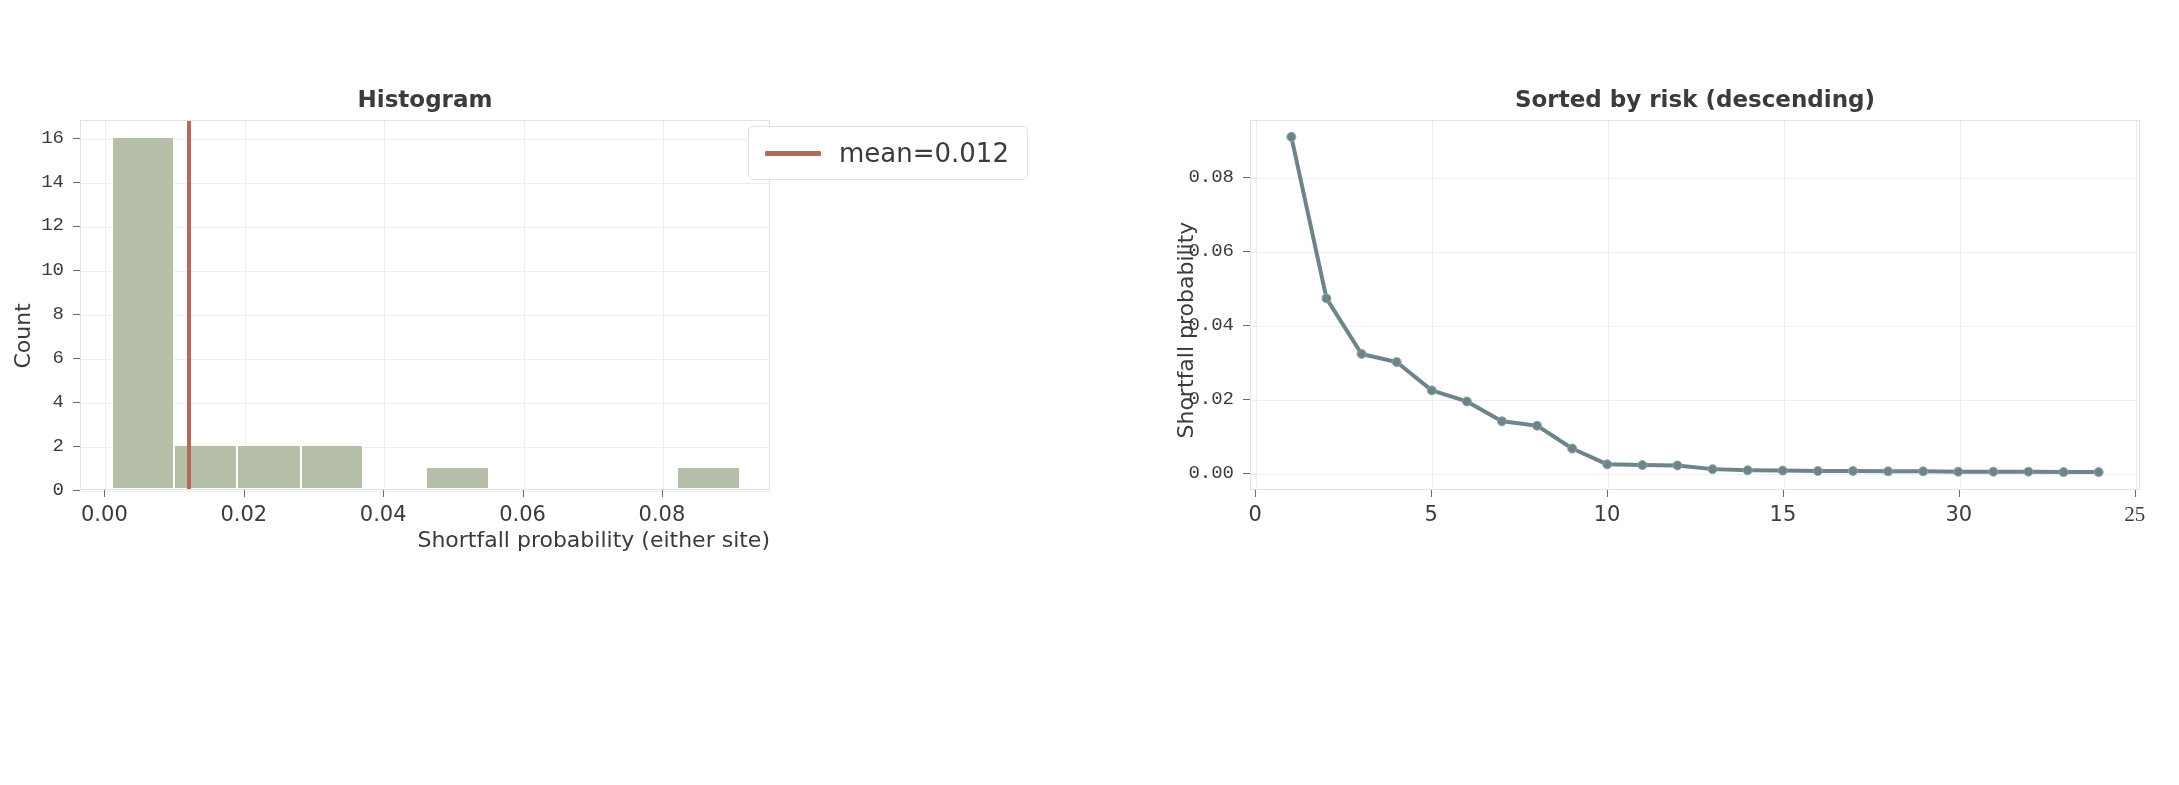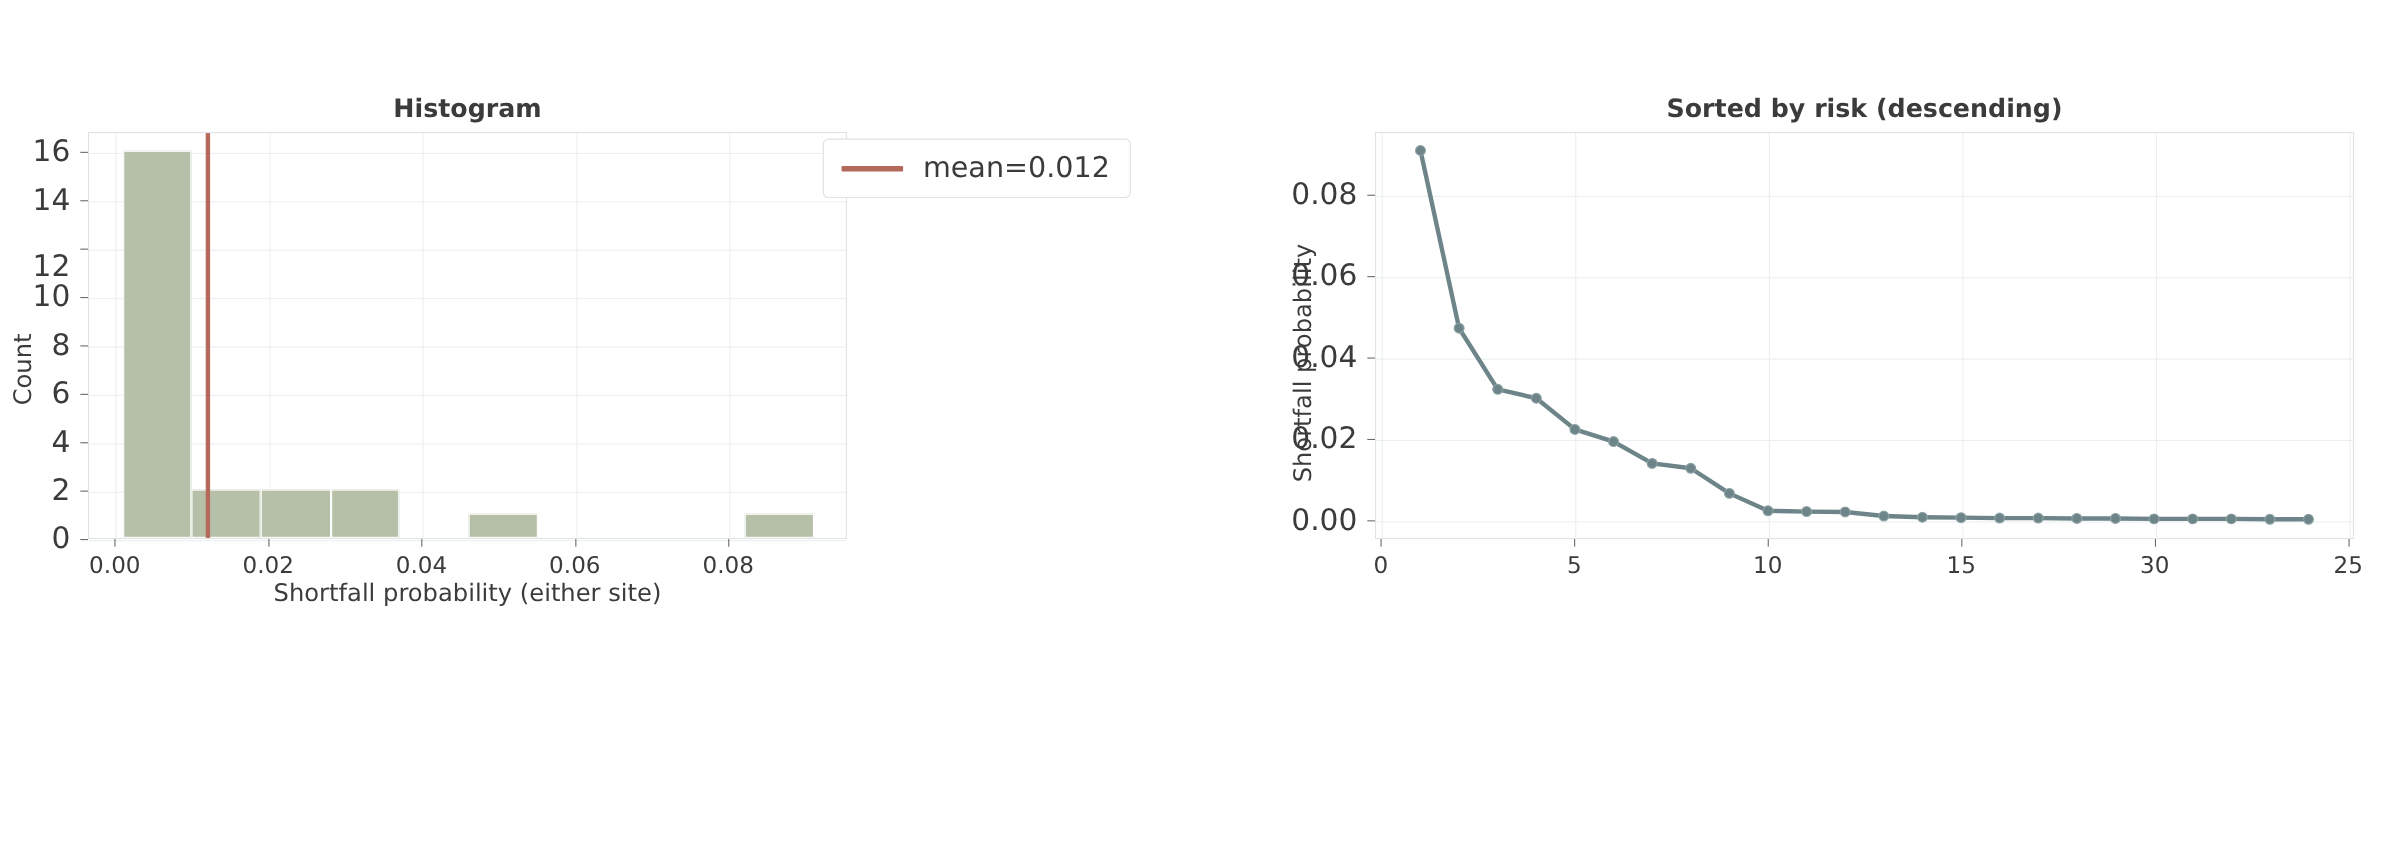--- a/index.html
+++ b/index.html
@@ -38,22 +38,22 @@
   .grid-h{height:1px;left:0;right:0;}
 
   
   .tickmark-x{position:absolute;width:1px;height:7px;background:#6b6b6b;}
   .tickmark-y{position:absolute;height:1px;width:7px;background:#6b6b6b;}
   .ticklabel-x{
     position:absolute;font-size:21px;color:#3b3b3b;
     transform:translateX(-50%);white-space:nowrap;
   }
   .ticklabel-y{
-    position:absolute;font-size:27px;color:#3b3b3b;
-    transform:translateY(-50%);white-space:nowrap;text-align:right;
+    position:absolute;font-size:19px;color:#3b3b3b;
+    transform:translateY(-50%);white-space:nowrap;text-align:right;font-family:Liberation Mono, monospace;
   }
   .axlabel-x{
     position:absolute;font-size:22px;color:#3b3b3b;
     text-align:center;white-space:nowrap;
   }
   .axlabel-y{
     position:absolute;font-size:22px;color:#3b3b3b;
     white-space:nowrap;transform-origin:50% 50%;
     transform:rotate(-90deg);
   }
@@ -138,28 +138,28 @@
         <div class="ticklabel-y" style="left:10px;width:54px;top:445.95px;">2</div>
         <div class="tickmark-y" style="left:73px;top:401.90px;"></div>
         <div class="ticklabel-y" style="left:10px;width:54px;top:401.90px;">4</div>
         <div class="tickmark-y" style="left:73px;top:357.86px;"></div>
         <div class="ticklabel-y" style="left:10px;width:54px;top:357.86px;">6</div>
         <div class="tickmark-y" style="left:73px;top:313.81px;"></div>
         <div class="ticklabel-y" style="left:10px;width:54px;top:313.81px;">8</div>
         <div class="tickmark-y" style="left:73px;top:269.76px;"></div>
         <div class="ticklabel-y" style="left:10px;width:54px;top:269.76px;">10</div>
         <div class="tickmark-y" style="left:73px;top:225.71px;"></div>
-        <div class="ticklabel-y" style="left:10px;width:54px;top:242px;">12</div>
+        <div class="ticklabel-y" style="left:10px;width:54px;top:225px;">12</div>
         <div class="tickmark-y" style="left:73px;top:181.67px;"></div>
         <div class="ticklabel-y" style="left:10px;width:54px;top:181.67px;">14</div>
         <div class="tickmark-y" style="left:73px;top:137.62px;"></div>
         <div class="ticklabel-y" style="left:10px;width:54px;top:137.62px;">16</div>
       </div>
 
-    <div class="axlabel-x" style="left:80px;top:527px;width:690px;">Shortfall probability (either site)</div>
+    <div class="axlabel-x" style="left:80px;top:527px;width:690px;text-align:right;">Shortfall probability (either site)</div>
     <div class="axlabel-y" style="left:-38px;top:296px;width:120px;">Count</div>
 
     <div class="legend" id="hist-legend" style="left:748px;top:126px;">
       <span class="legend-swatch"></span>
       <span class="legend-label">mean=0.012</span>
     </div>
   </div>
 
   <div class="panel" id="panel-line" style="left:1060px;top:0px;width:1119px;height:642px;">
 
@@ -213,21 +213,21 @@
         <div class="ticklabel-x" style="left:195.28px;top:502px;">0</div>
         <div class="tickmark-x" style="left:371.17px;top:490px;"></div>
         <div class="ticklabel-x" style="left:371.17px;top:502px;">5</div>
         <div class="tickmark-x" style="left:547.06px;top:490px;"></div>
         <div class="ticklabel-x" style="left:547.06px;top:502px;">10</div>
         <div class="tickmark-x" style="left:722.94px;top:490px;"></div>
         <div class="ticklabel-x" style="left:722.94px;top:502px;">15</div>
         <div class="tickmark-x" style="left:898.83px;top:490px;"></div>
         <div class="ticklabel-x" style="left:898.83px;top:502px;">30</div>
         <div class="tickmark-x" style="left:1074.72px;top:490px;"></div>
-        <div class="ticklabel-x" style="left:1074.72px;top:502px;">25</div>
+        <div class="ticklabel-x" style="left:1074.72px;top:502px;font-family:Liberation Serif, serif;">25</div>
       </div>
     <div id="line-yticks">
         <div class="tickmark-y" style="left:183px;top:473.35px;"></div>
         <div class="ticklabel-y" style="left:70px;width:104px;top:473.35px;">0.00</div>
         <div class="tickmark-y" style="left:183px;top:399.35px;"></div>
         <div class="ticklabel-y" style="left:70px;width:104px;top:399.35px;">0.02</div>
         <div class="tickmark-y" style="left:183px;top:325.35px;"></div>
         <div class="ticklabel-y" style="left:70px;width:104px;top:325.35px;">0.04</div>
         <div class="tickmark-y" style="left:183px;top:251.35px;"></div>
         <div class="ticklabel-y" style="left:70px;width:104px;top:251.35px;">0.06</div>

